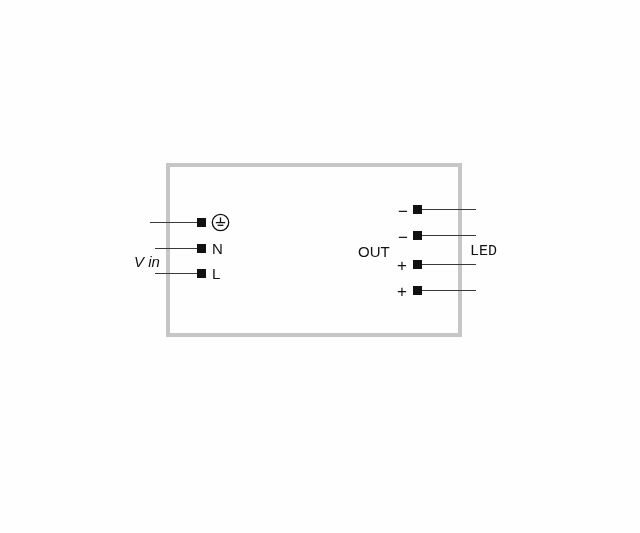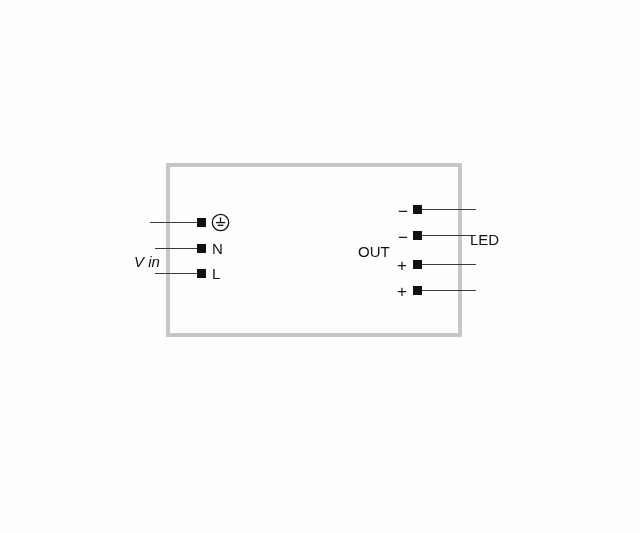--- a/index.html
+++ b/index.html
@@ -115,15 +115,15 @@
   <div class="sign" style="left:397px; top:257px;">+</div>
   <div class="terminal" style="left:413px; top:260px;"></div>
   <div class="wire" style="left:422px; top:264px; width:54px;"></div>
 
   <div class="sign" style="left:397px; top:283px;">+</div>
   <div class="terminal" style="left:413px; top:286px;"></div>
   <div class="wire" style="left:422px; top:290px; width:54px;"></div>
 
   <div class="label-group" style="left:358px; top:244px;">OUT</div>
 
-  <div class="label-group" style="left:470px; top:232px;">LED</div>
+  <div class="label-group" style="left:470px; top:244px;font-family:Liberation Mono, monospace;">LED</div>
 
 </div>
 
 </body></html>

